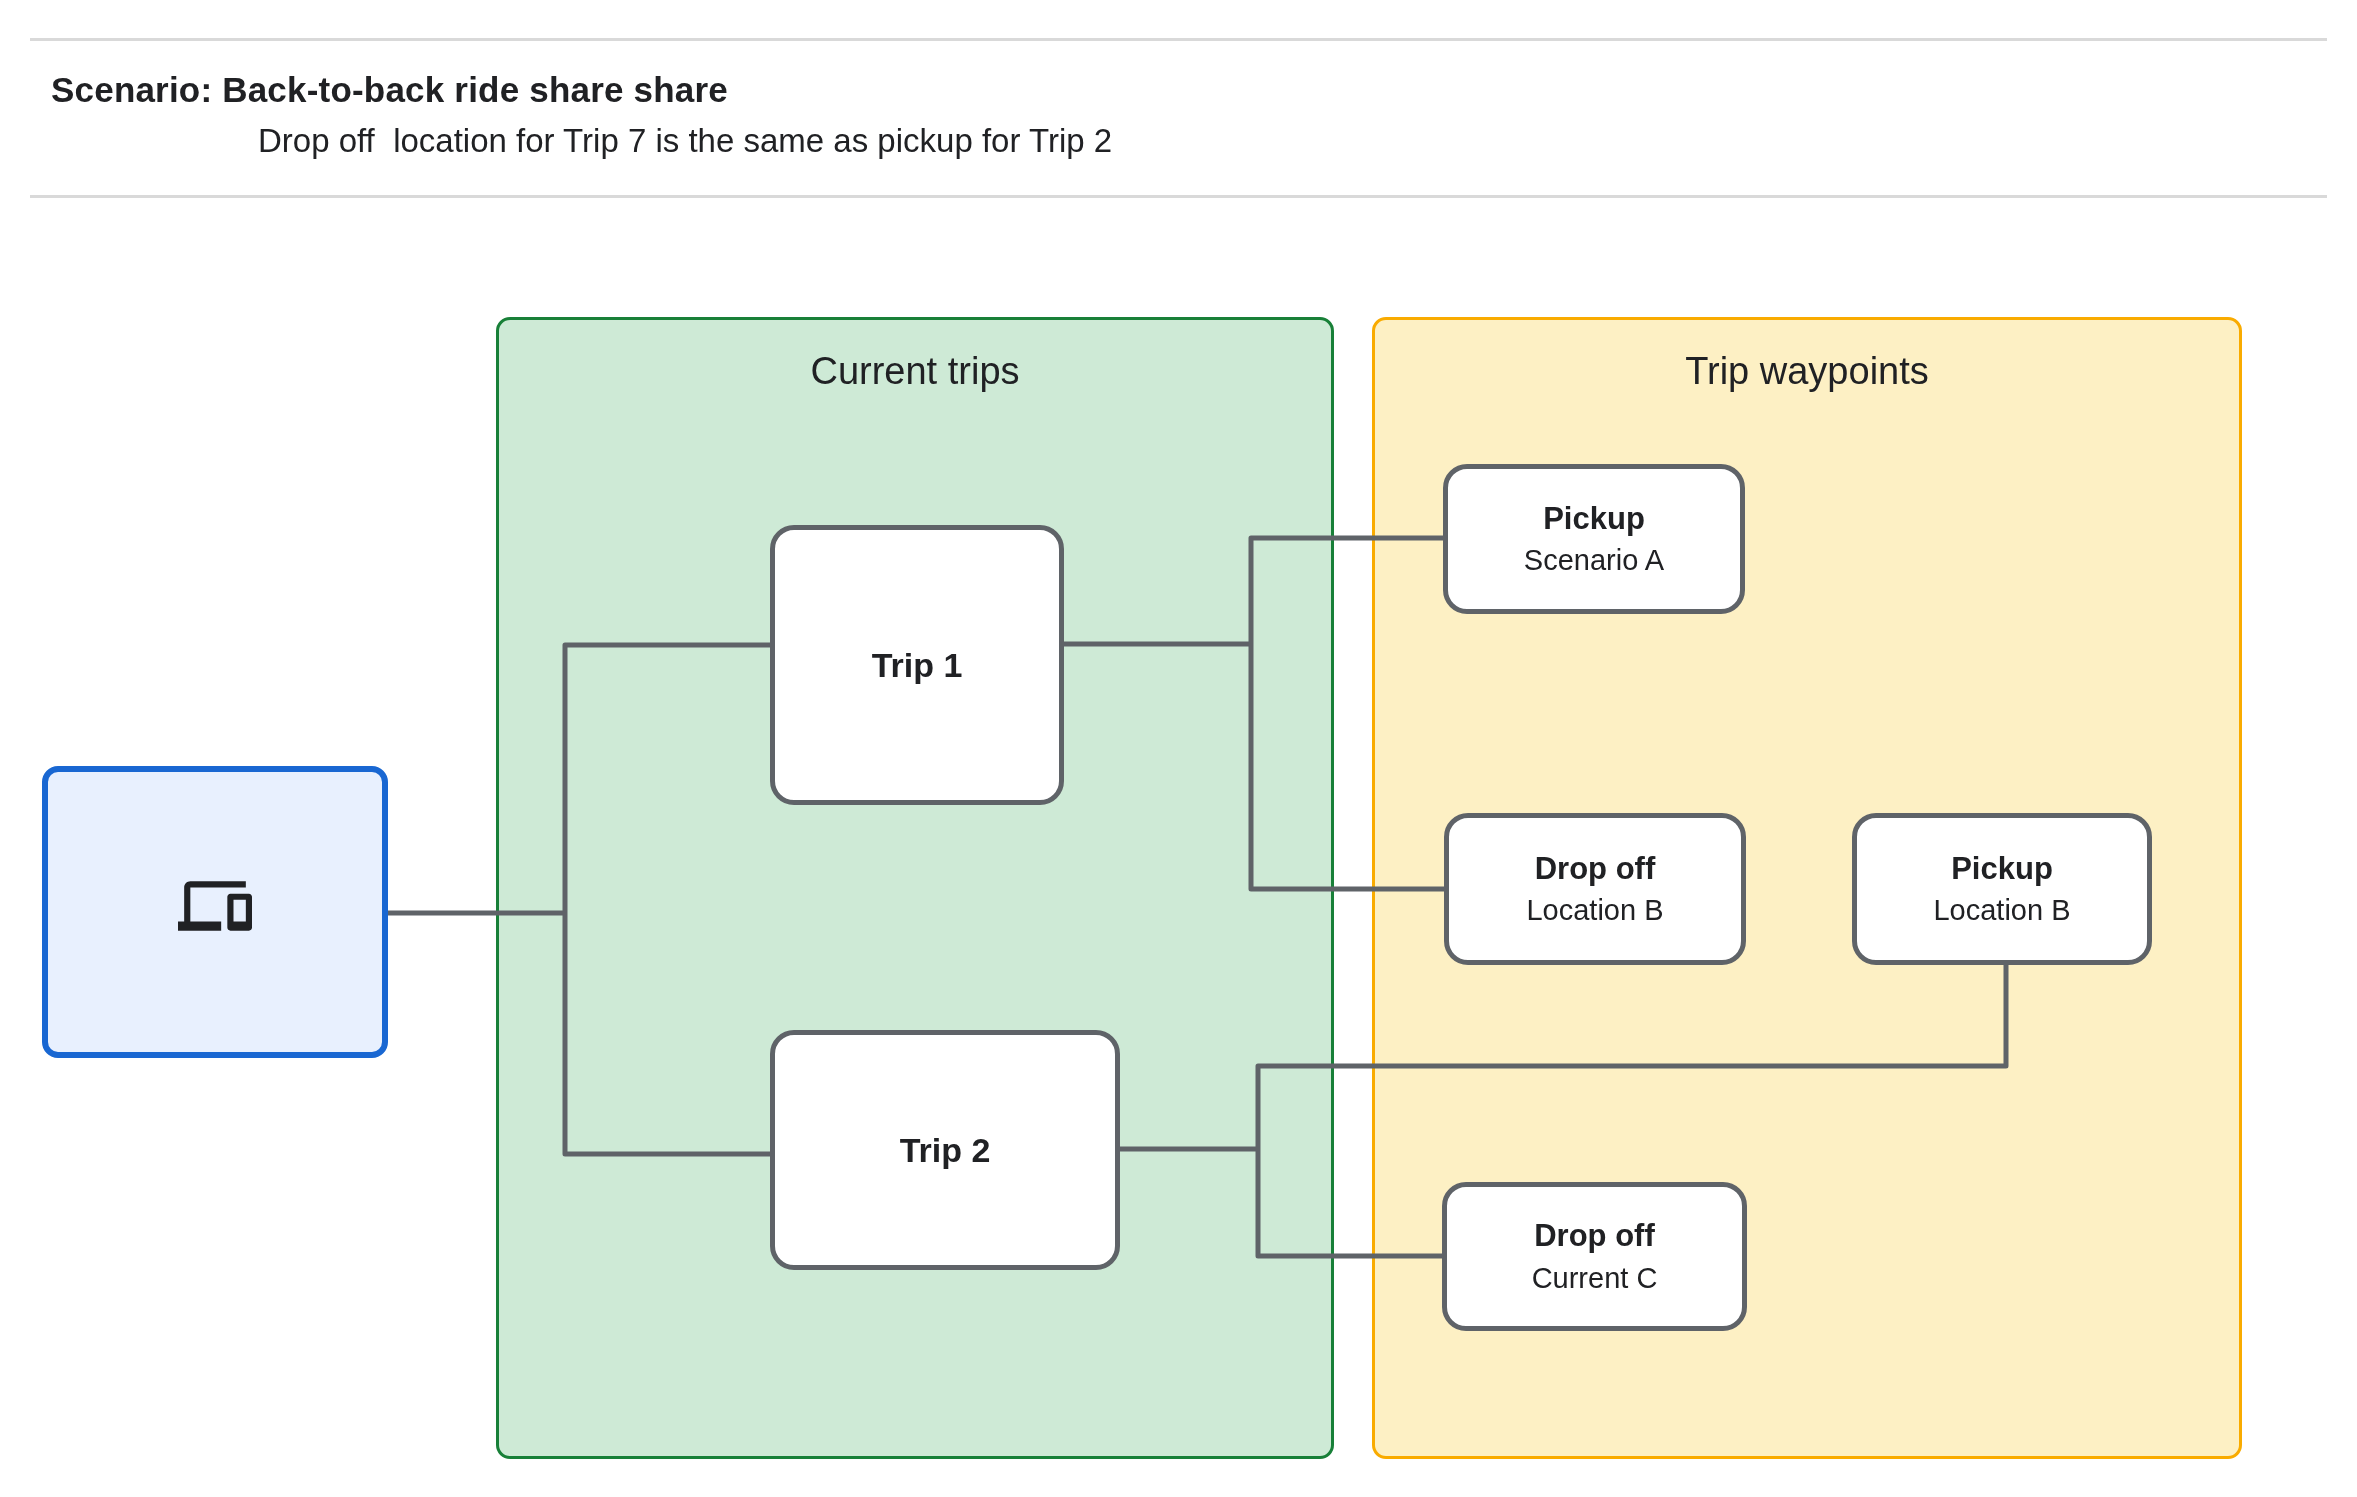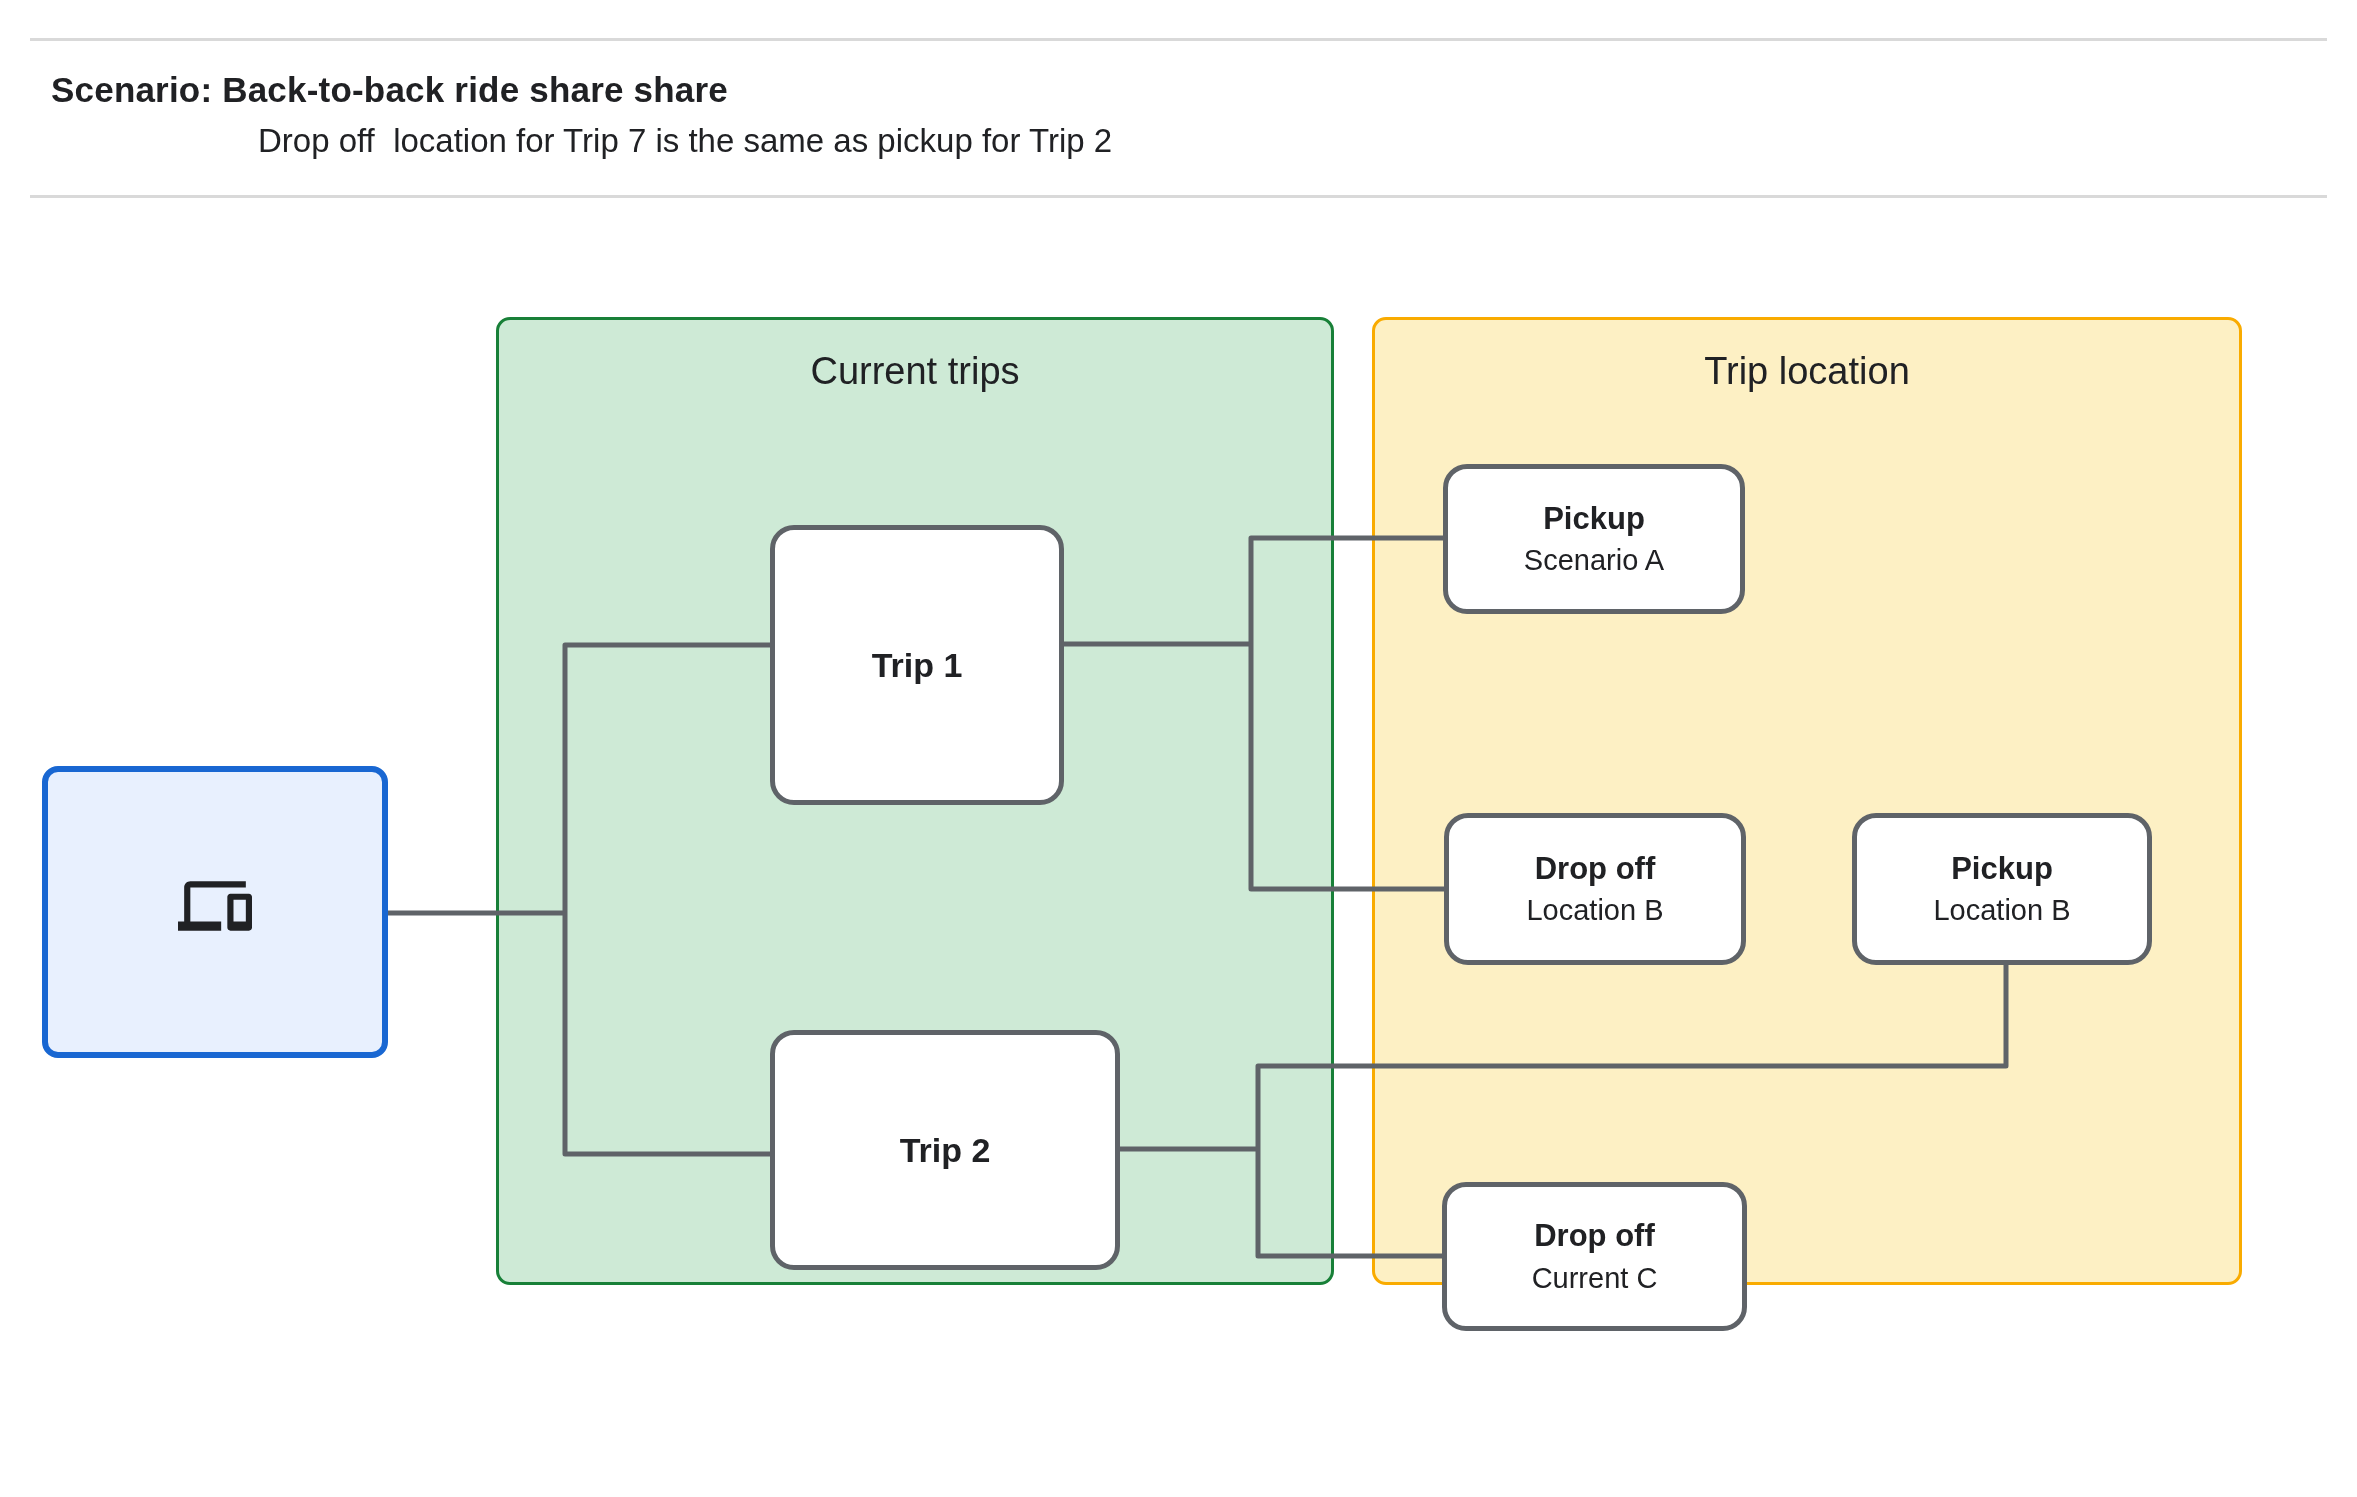--- a/index.html
+++ b/index.html
@@ -39,21 +39,21 @@
     top: 122px;
     font-size: 33px;
     font-weight: normal;
     white-space: pre;
   }
 
   
   .panel {
     position: absolute;
     top: 317px;
-    height: 968px;
+    height: 1142px;
     border-radius: 14px;
     box-sizing: border-box;
     z-index: 1;
   }
   .panel-green {
     left: 496px;
     width: 838px;
     background: #CEEAD6;
     border: 3px solid #188038;
   }
@@ -141,21 +141,21 @@
 
 <div class="rule" style="top:38px"></div>
 <div class="page-title">Scenario: Back-to-back ride share share</div>
 <div class="page-subtitle">Drop off  location for Trip 7 is the same as pickup for Trip 2</div>
 <div class="rule" style="top:195px"></div>
 
 <div class="panel panel-green">
   <div class="panel-title">Current trips</div>
 </div>
 <div class="panel panel-yellow">
-  <div class="panel-title">Trip location</div>
+  <div class="panel-title">Trip waypoints</div>
 </div>
 
 <svg class="connectors" width="2357" height="1497" viewBox="0 0 2357 1497">
   <g fill="none" stroke="#5F6368" stroke-width="5" stroke-linejoin="round" stroke-linecap="butt">
     <path d="M388 913 H565 M770 645 H565 V1154 H770"></path>
     <path d="M1064 644 H1251 M1443 538 H1251 V889 H1444"></path>
     <path d="M1064 1149 H1258 M2006 964 V1066 H1258 V1256 H1442"></path>
   </g>
 </svg>
 

